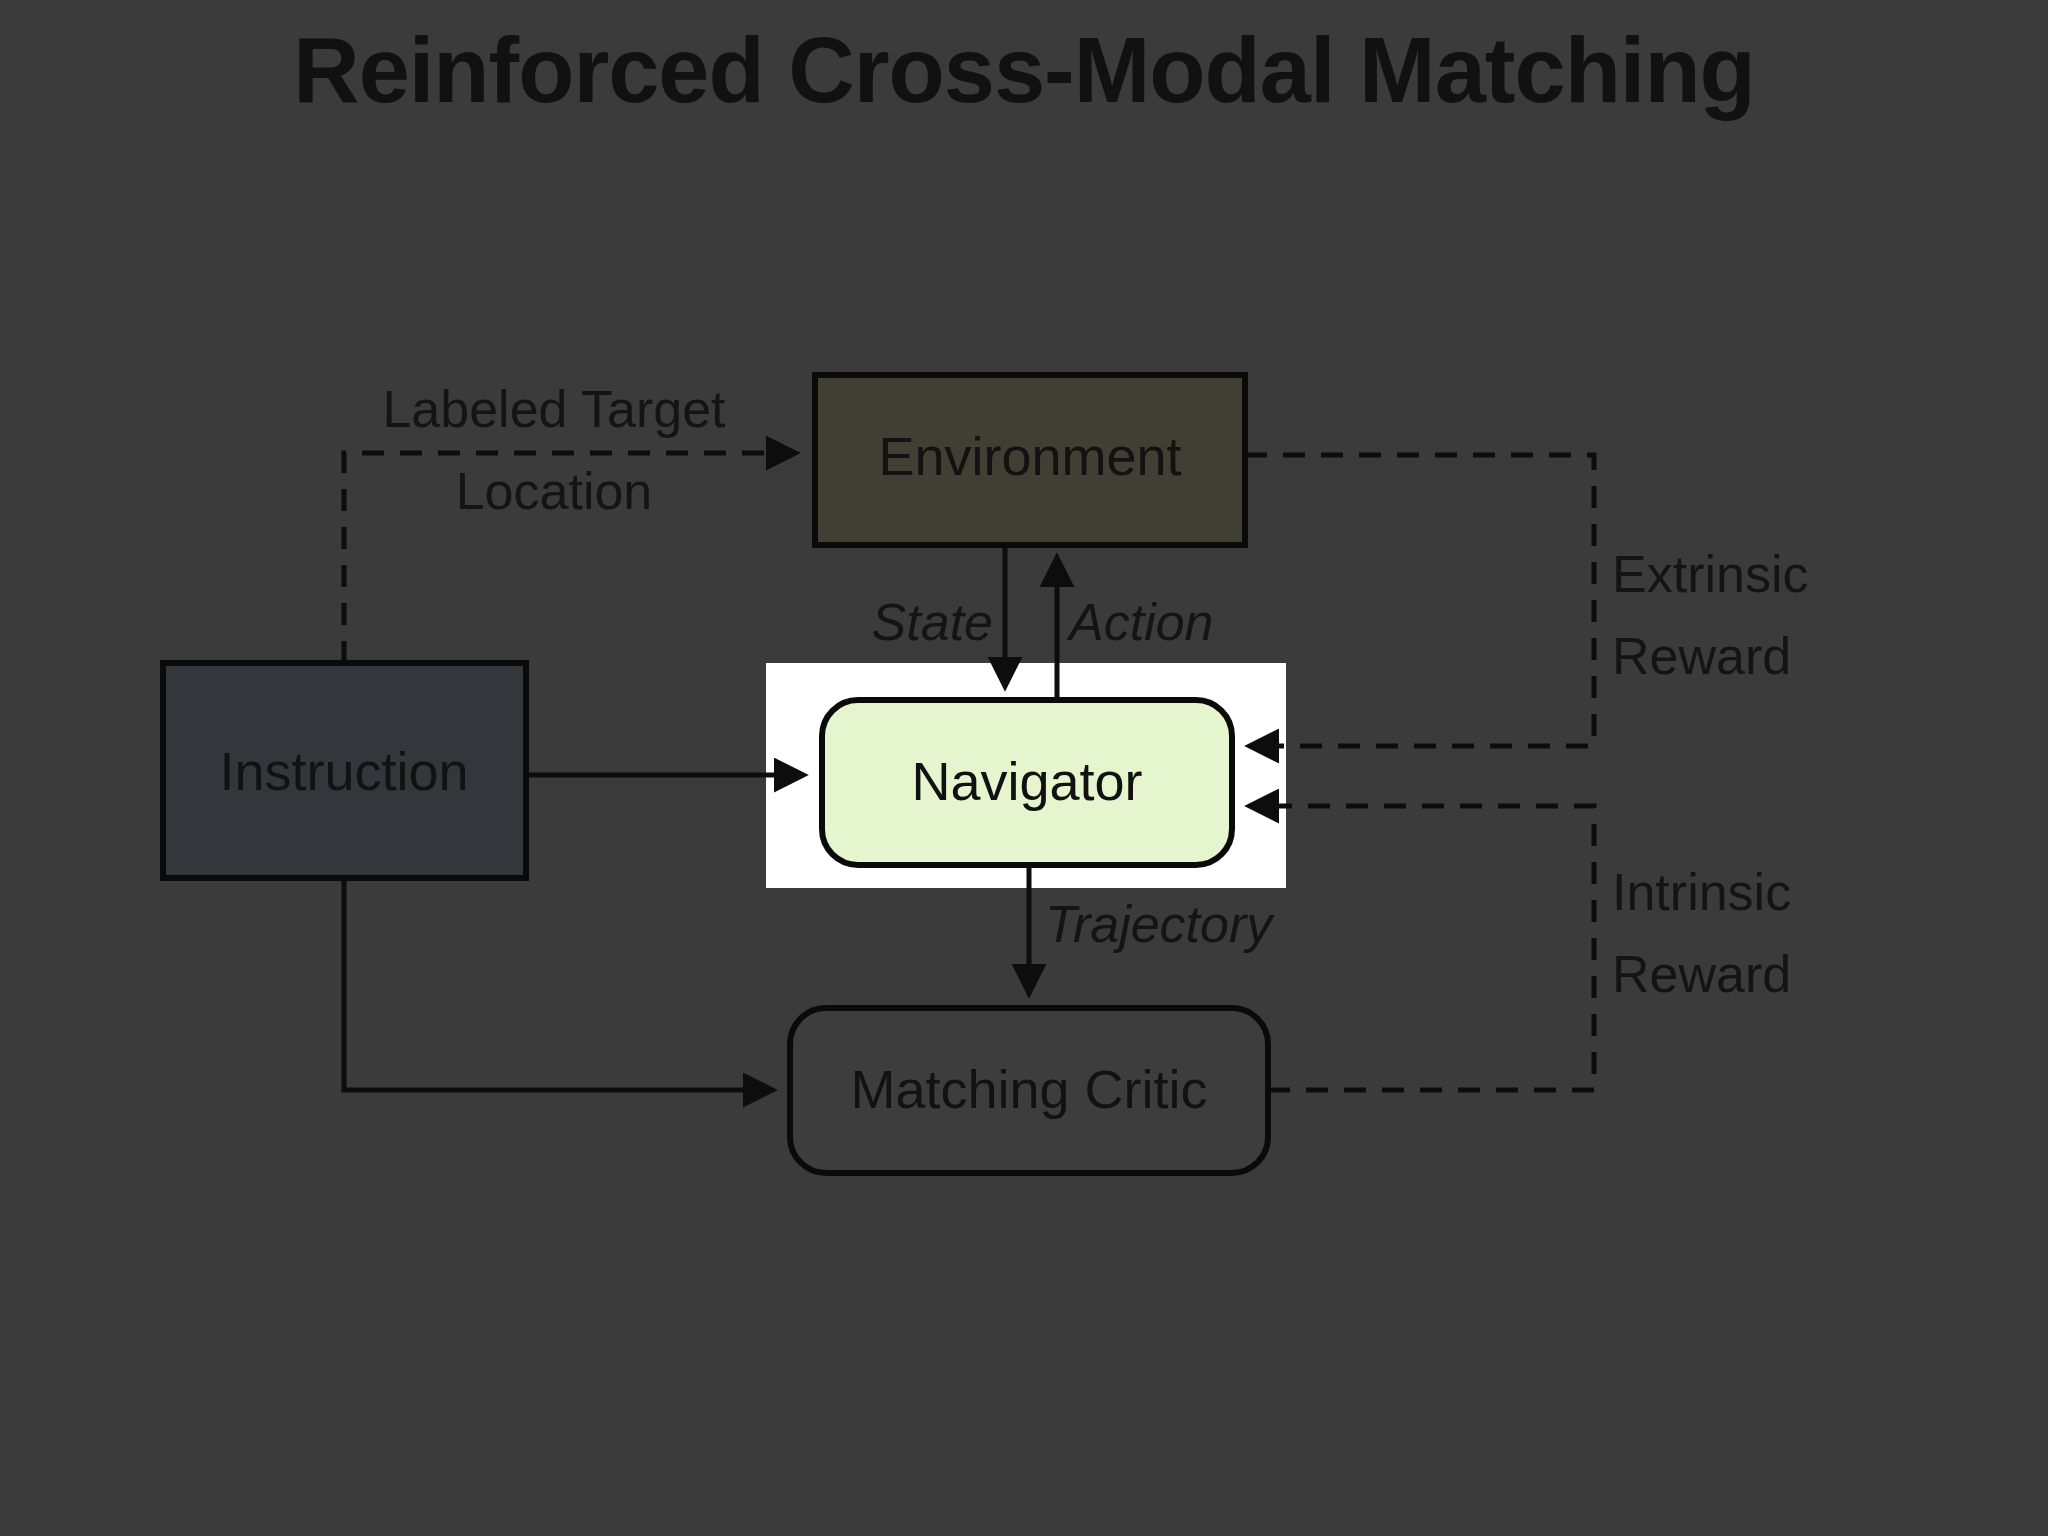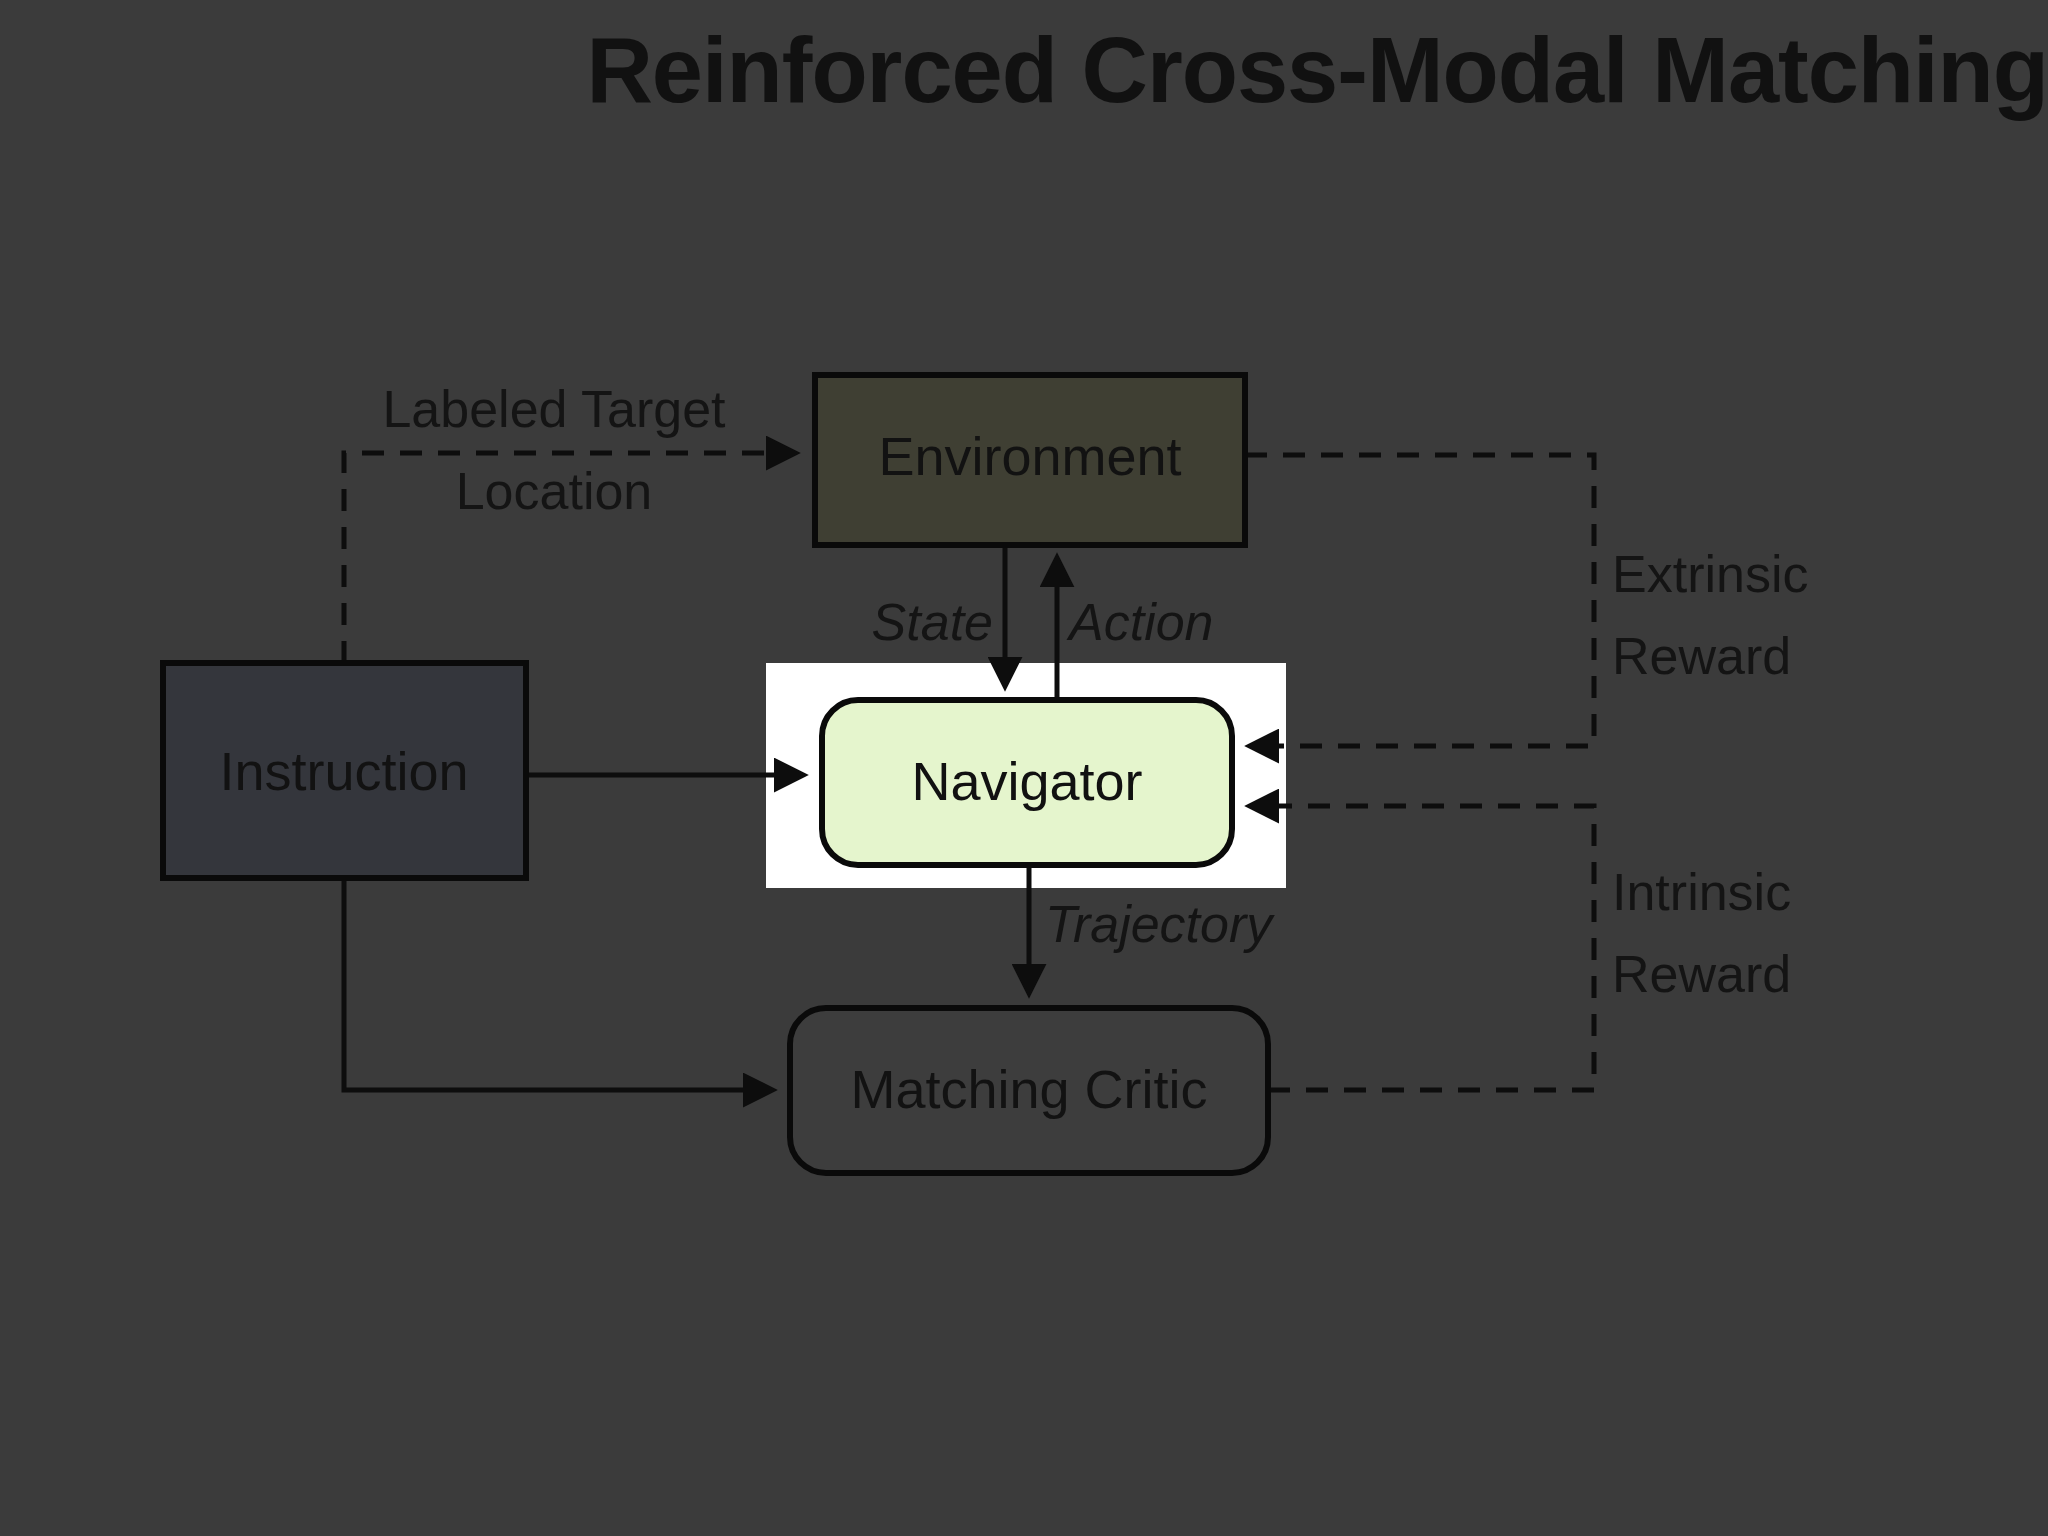--- a/index.html
+++ b/index.html
@@ -17,21 +17,21 @@
     position: relative;
     width: 2048px;
     height: 1536px;
     background: #3b3b3b;
   }
   #slide-title {
     position: absolute;
     left: 0;
     top: 18px;
     width: 2048px;
-    text-align: right;
+    text-align: center;
     font-family: "Liberation Sans", sans-serif;
     font-weight: bold;
     font-size: 92px;
     letter-spacing: -1px;
     color: #111111;
     white-space: nowrap;
   }
   #diagram {
     position: absolute;
     left: 0;

